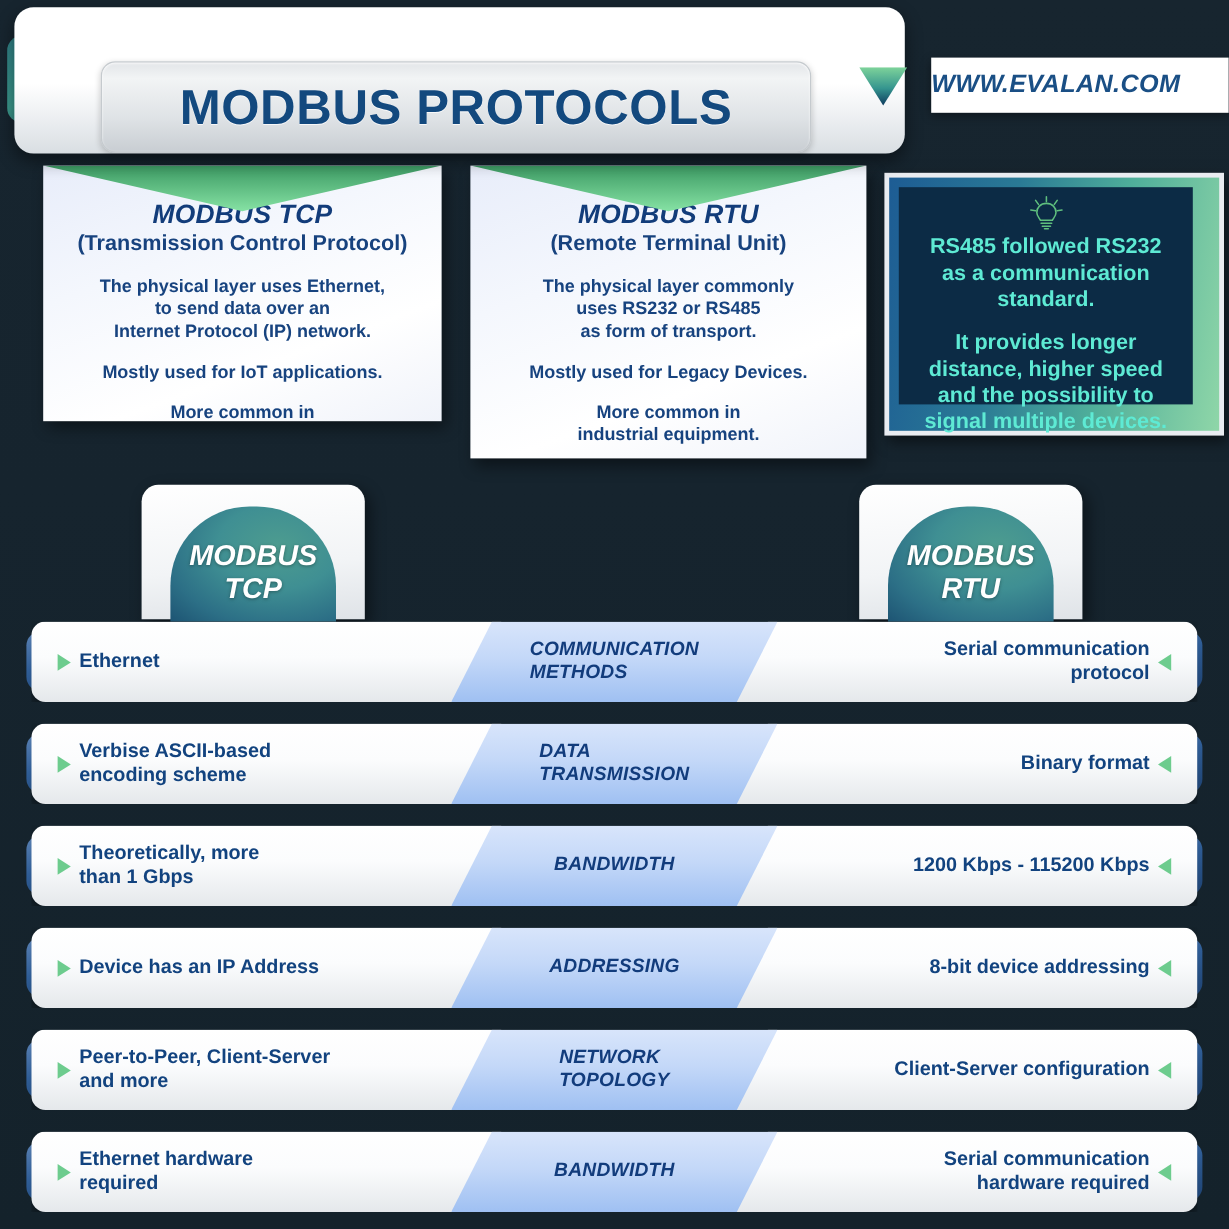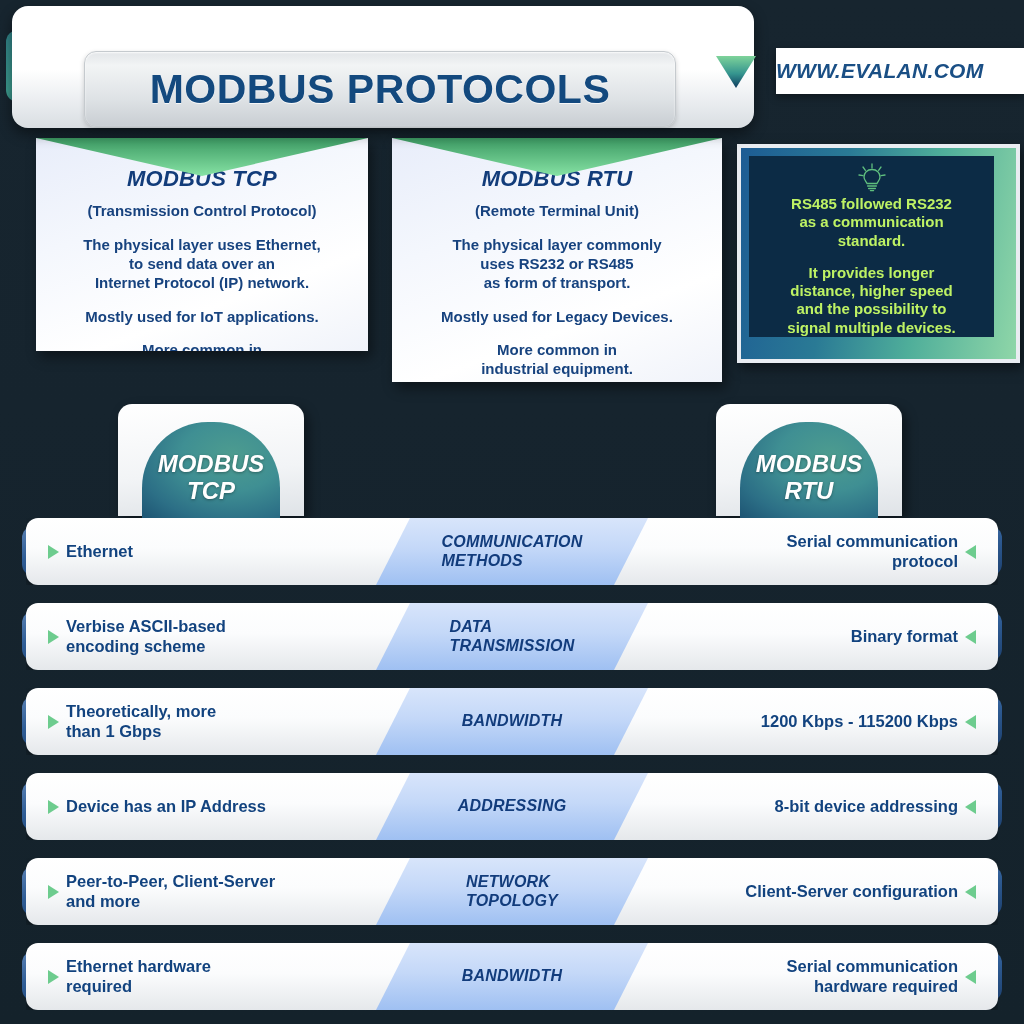--- a/index.html
+++ b/index.html
@@ -77,22 +77,22 @@
   #card-rtu { left: 392px; width: 330px; height: 244px; }
   .card .chevron {
     position: absolute; left: 0; top: 0; width: 100%; height: 40px;
   }
   .card .chevron svg { display: block; width: 100%; height: 40px; }
   .card-title {
     font-size: 22px; font-weight: 700; font-style: italic;
     color: #123c7a; margin-top: 2px; letter-spacing: .2px;
   }
   .card-sub {
-    font-size: 15px; font-weight: 600; color: #17427e;
-    margin-top: 10px;
+    font-size: 18px; font-weight: 600; color: #17427e;
+    margin-top: 0;
   }
   .card-body {
     font-size: 15px; font-weight: 700; color: #17437f;
     line-height: 1.28; margin-top: 16px;
   }
   .card-body + .card-body { margin-top: 14px; }
 
   
   .tip-outer {
     position: absolute; left: 737px; top: 144px;
@@ -109,21 +109,21 @@
   }
   .tip-inner {
     position: absolute; left: 8px; top: 8px;
     width: calc(100% - 30px); height: calc(100% - 30px);
     background: #0c2b45;
     text-align: center;
     padding: 6px 8px 4px;
   }
   .bulb { margin: 1px auto 2px; width: 34px; height: 30px; }
   .tip-text {
-    color: #bef264; font-size: 15px; font-weight: 700; line-height: 1.22;
+    color: #5eead4; font-size: 18px; font-weight: 700; line-height: 1.22;
   }
   .tip-text.second { margin-top: 14px; }
 
   
   .badge-card {
     position: absolute; top: 404px;
     width: 186px; height: 112px;
     background: linear-gradient(175deg,#ffffff 0%,#f2f4f6 60%,#dfe3e7 100%);
     border-radius: 14px 14px 0 0;
     box-shadow: 4px 5px 12px rgba(0,0,0,.45);

